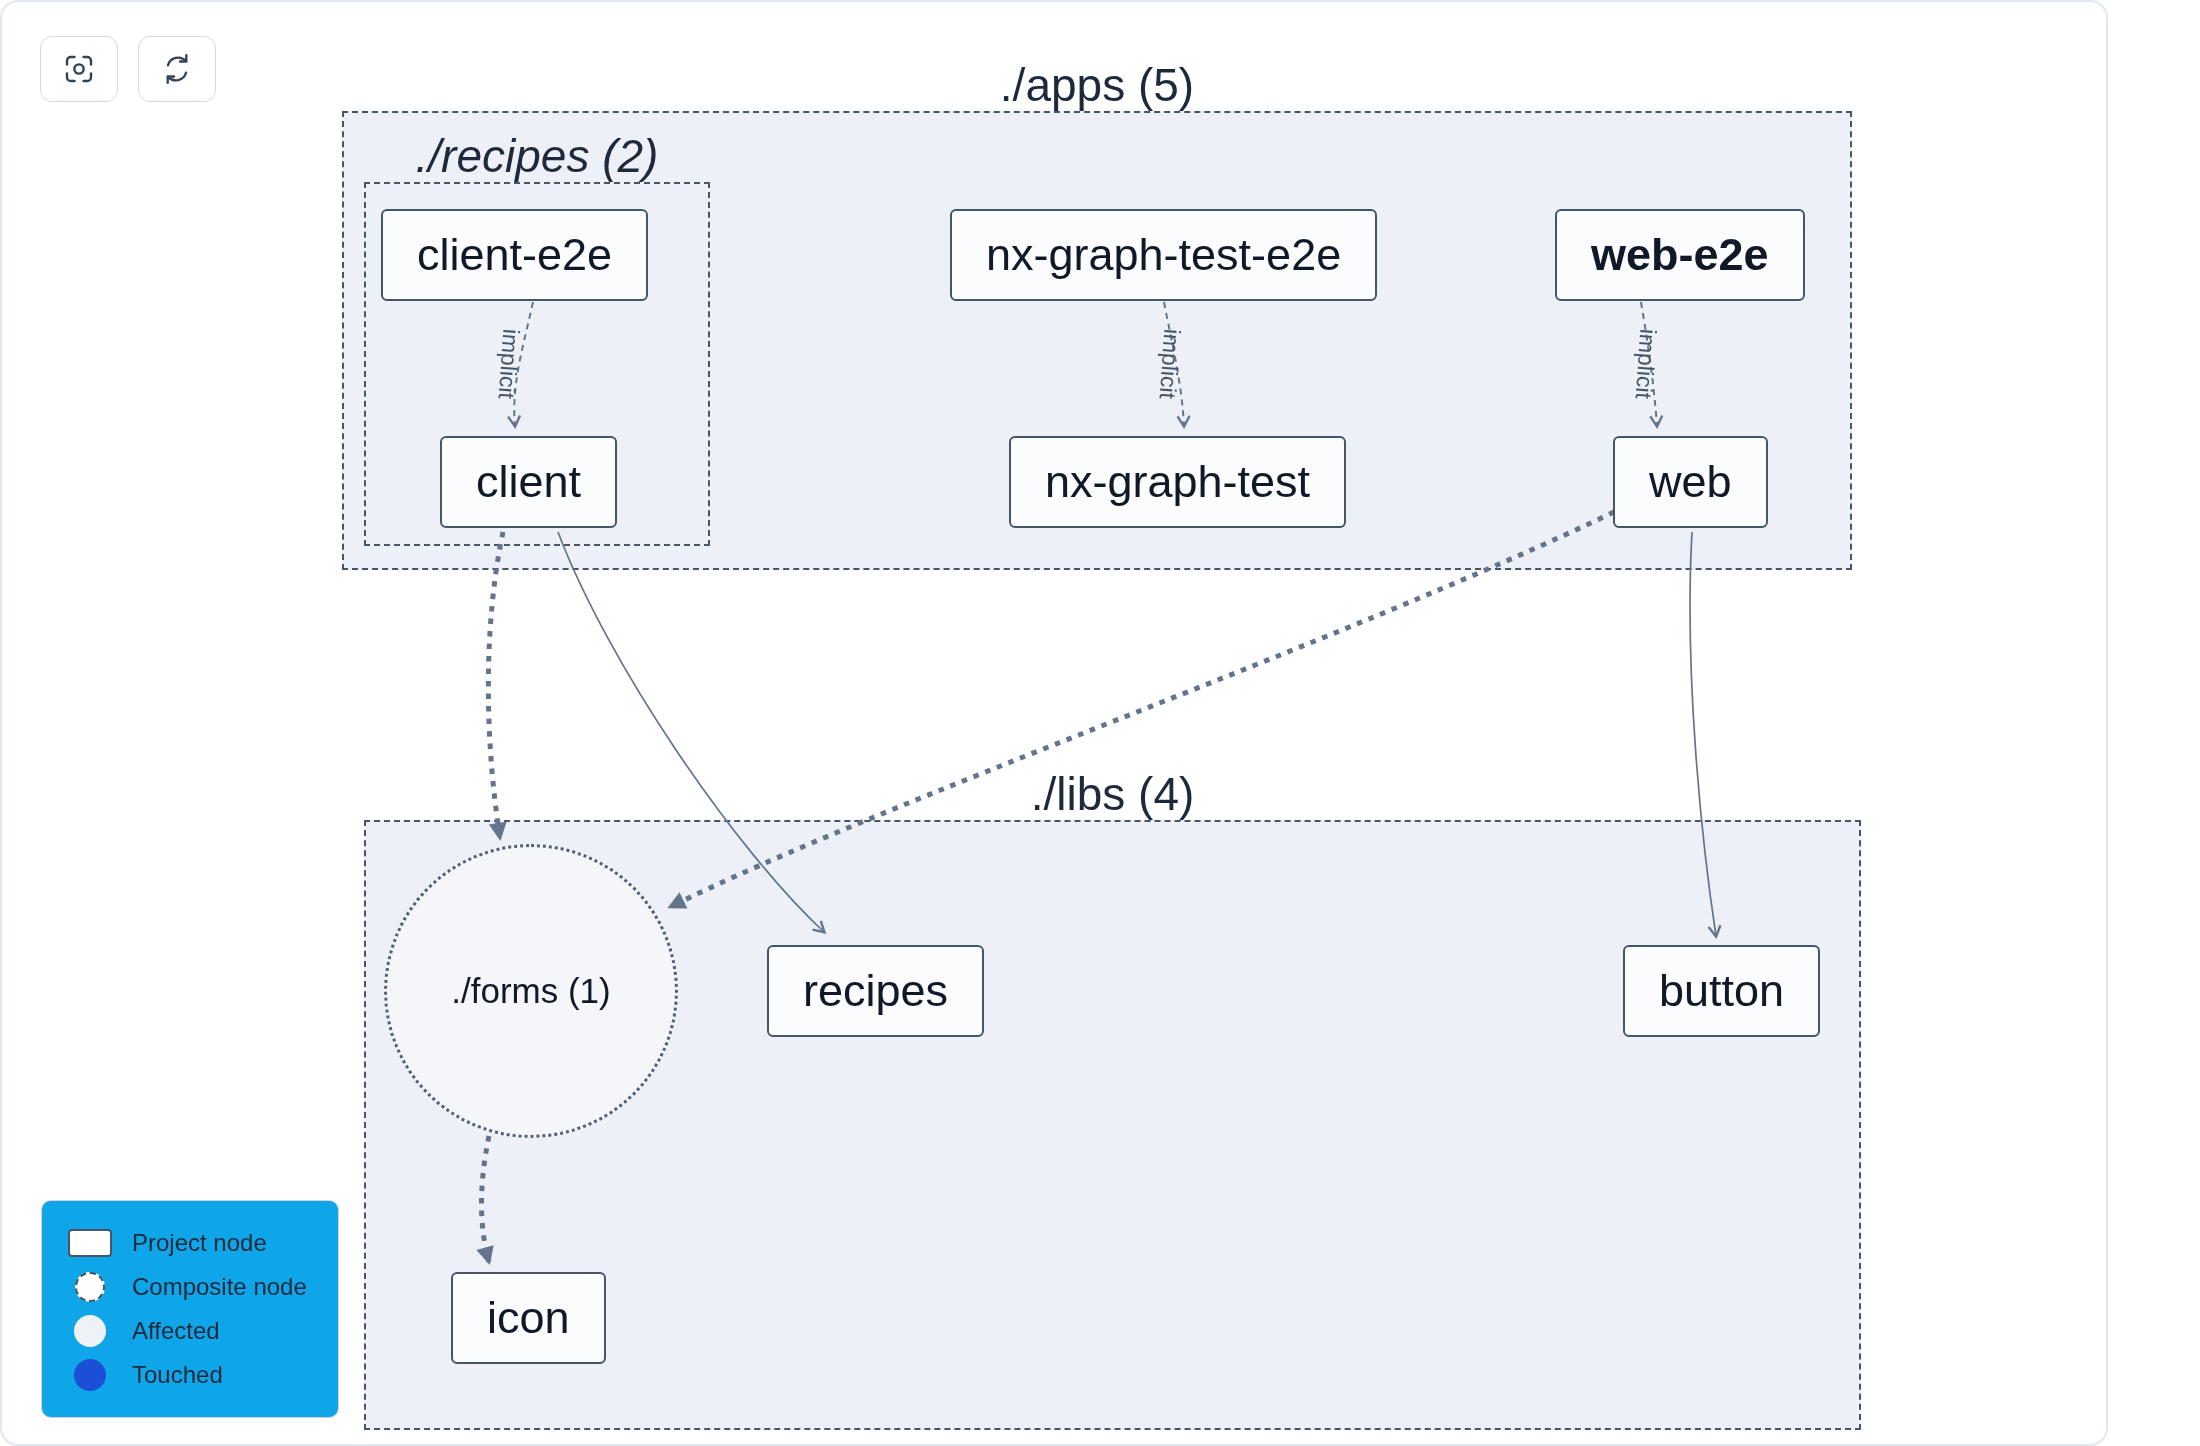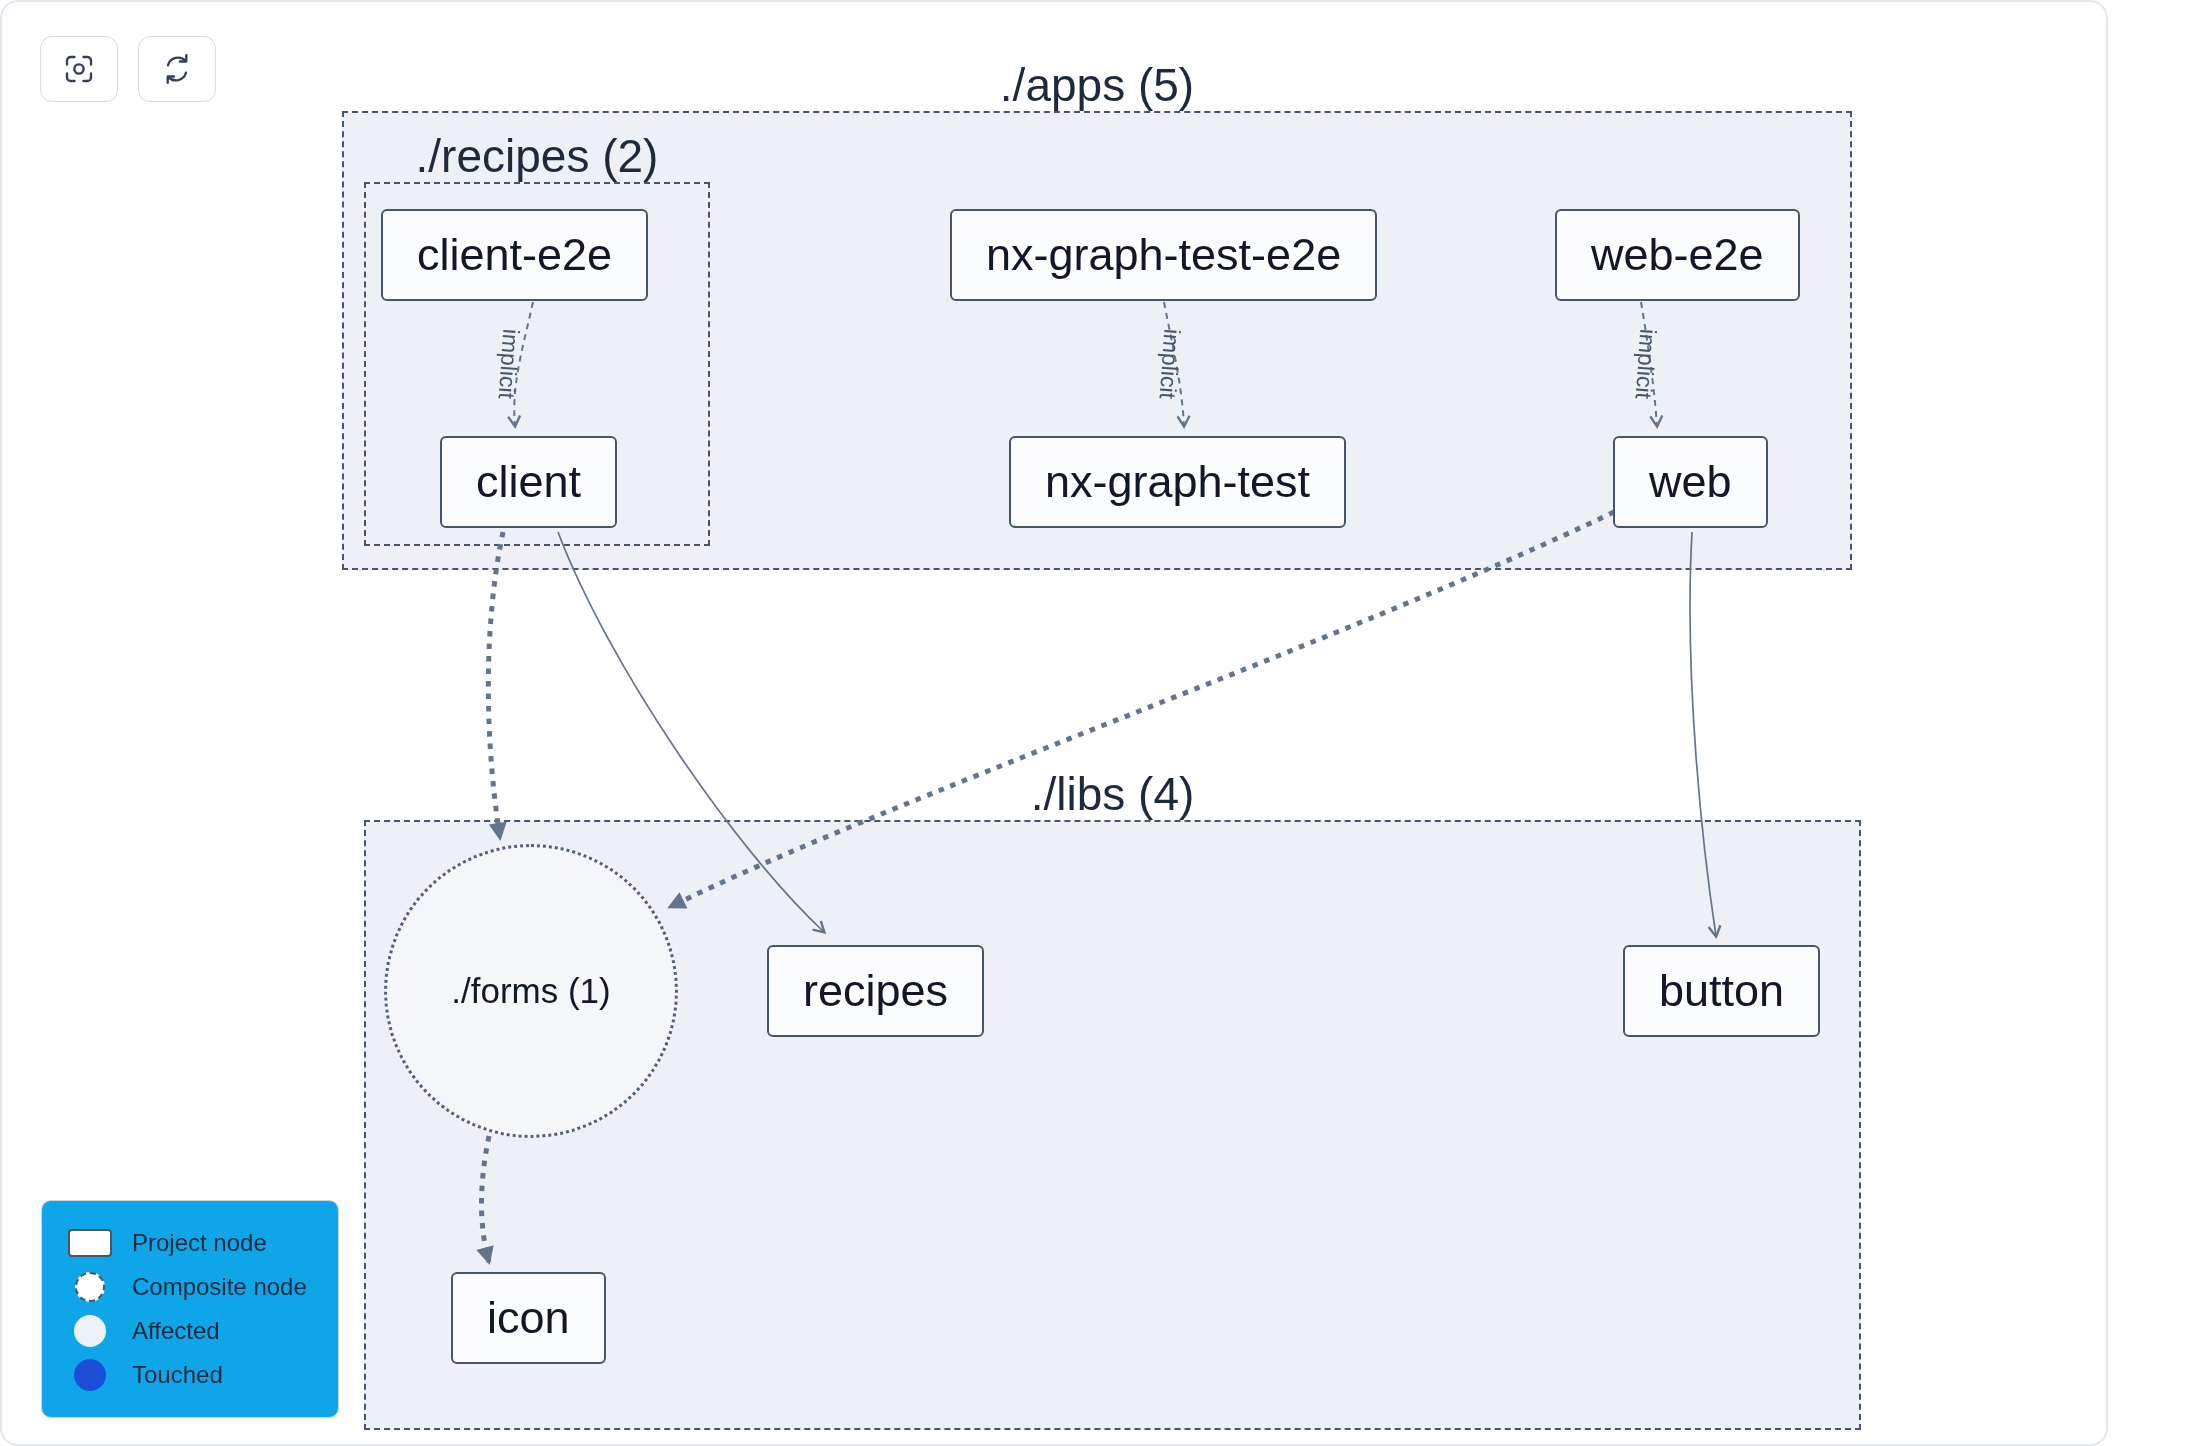--- a/index.html
+++ b/index.html
@@ -45,21 +45,21 @@
   .group-label {
     position: absolute;
     color: #1e293b;
     font-size: 46px;
     line-height: 52px;
     text-align: center;
     z-index: 4;
     white-space: nowrap;
   }
   .label-apps    { left: 340px; width: 1510px; top: 57px; }
-  .label-recipes { left: 362px; width: 346px;  top: 128px; }
+  .label-recipes { left: 362px; width: 346px;  top: 128px; font-style: italic; }
   .label-libs    { left: 362px; width: 1497px; top: 766px; }
 
   
   .composite-circle {
     position: absolute;
     left: 382px; top: 842px;
     width: 294px; height: 294px;
     border: 3px dotted #52607a;
     border-radius: 50%;
     background: #f4f6fa;
@@ -96,21 +96,21 @@
     border: 2px solid #475569;
     border-radius: 6px;
     display: flex; align-items: center; justify-content: center;
     font-size: 45px; color: #111827;
     white-space: nowrap;
     z-index: 4;
     cursor: pointer;
   }
   .n-client-e2e        { left: 379px;  top: 207px; }
   .n-nx-graph-test-e2e { left: 948px;  top: 207px; }
-  .n-web-e2e           { left: 1553px; top: 207px; }
+  .n-web-e2e           { left: 1553px; top: 207px; font-weight: bold; }
   .n-client            { left: 438px;  top: 434px; }
   .n-nx-graph-test     { left: 1007px; top: 434px; }
   .n-web               { left: 1611px; top: 434px; }
   .n-tooltip           { left: 765px;  top: 943px; }
   .n-button            { left: 1621px; top: 943px; }
   .n-icon              { left: 449px;  top: 1270px; }
 
   
   .legend {
     position: absolute;

